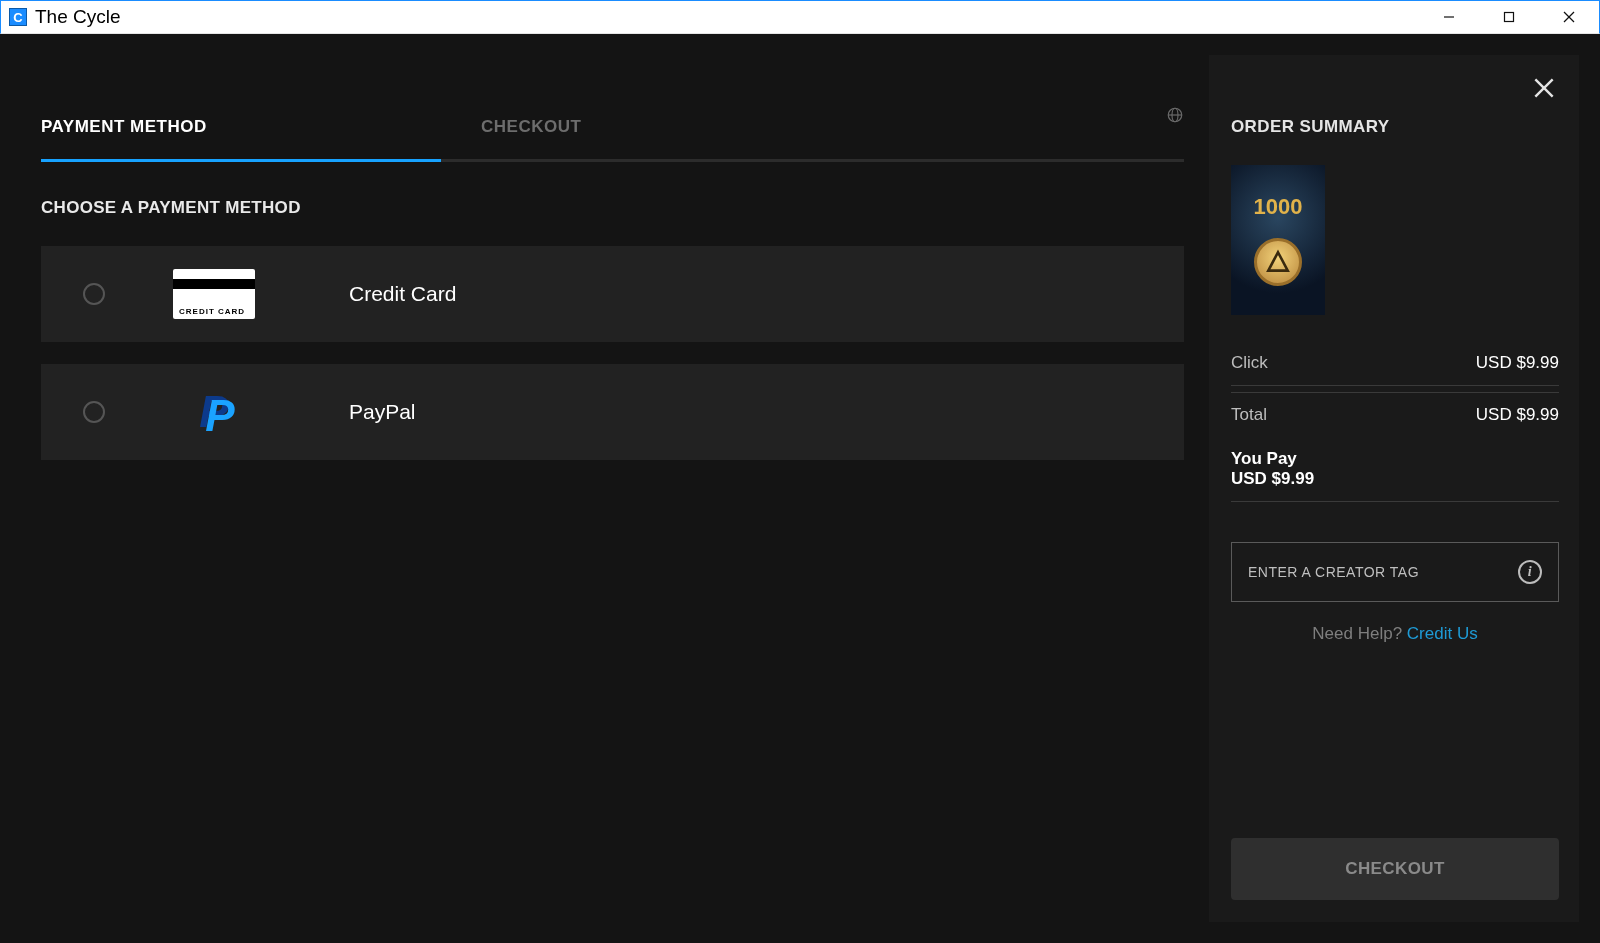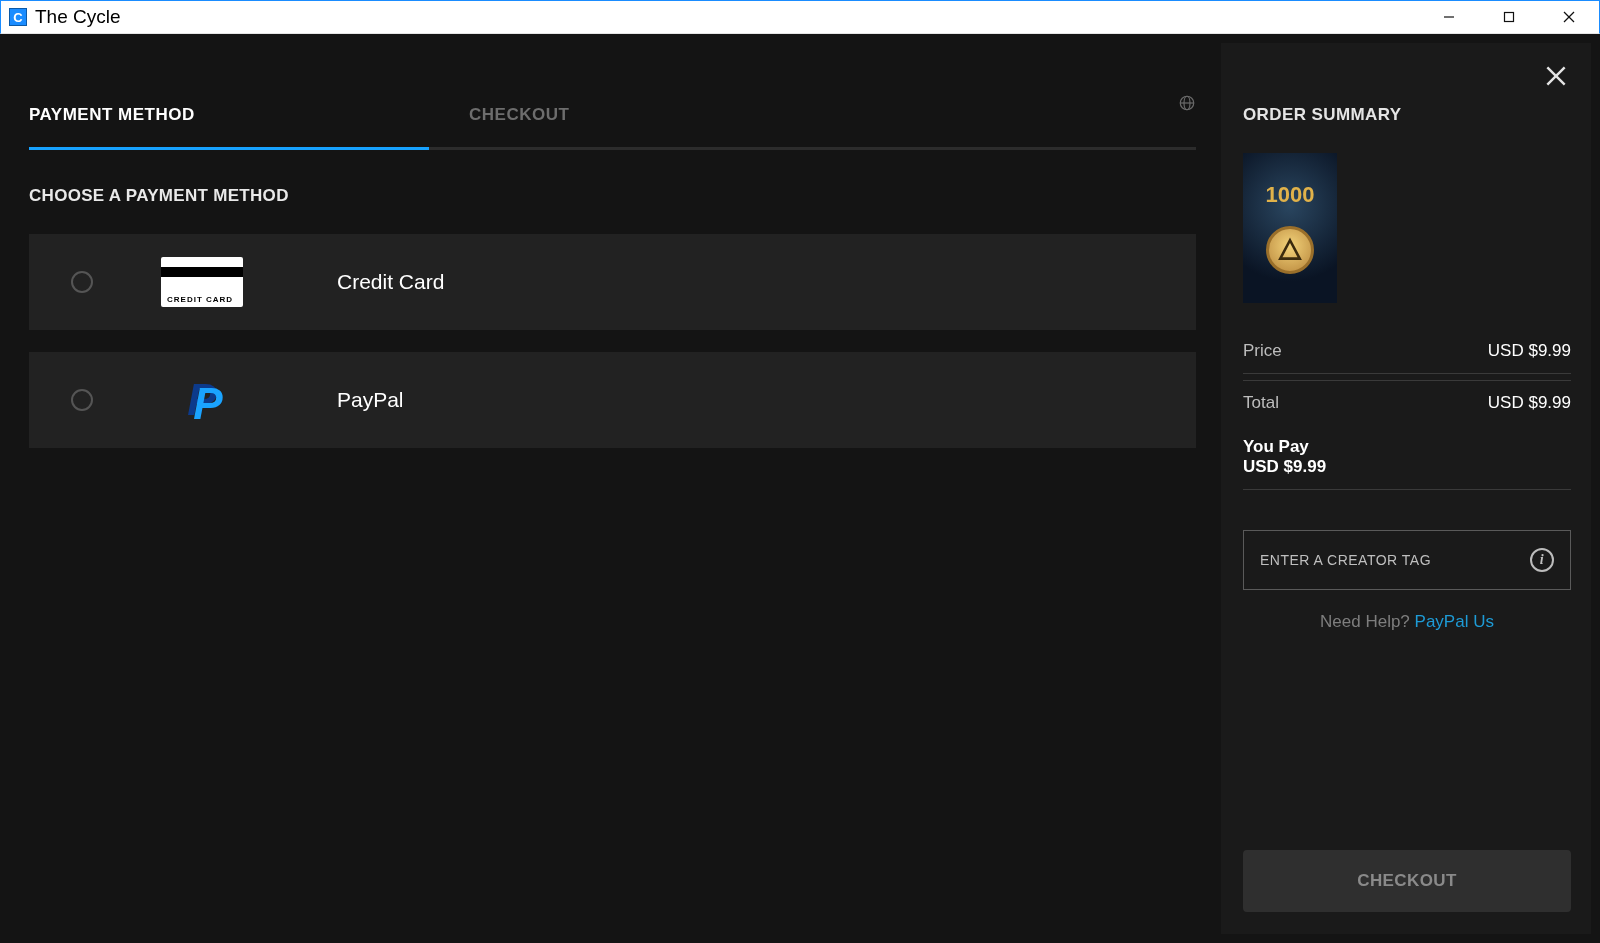--- a/index.html
+++ b/index.html
@@ -9,21 +9,21 @@
   
   .titlebar { height: 34px; background: #fff; display: flex; align-items: center; justify-content: space-between; border: 1px solid #1a8cff; border-bottom: 1px solid #e5e5e5; }
   .titlebar-left { display: flex; align-items: center; gap: 8px; padding-left: 8px; }
   .app-icon { width: 18px; height: 18px; background: #1a8cff; border: 1px solid #0b5aa8; display: flex; align-items: center; justify-content: center; color: #fff; font-weight: bold; font-size: 13px; }
   .titlebar-title { font-size: 19px; color: #000; }
   .win-controls { display: flex; }
   .win-btn { width: 60px; height: 32px; display: flex; align-items: center; justify-content: center; color: #111; }
   .win-btn svg { width: 12px; height: 12px; }
 
   
-  .app { flex: 1; background: #141414; color: #e5e5e5; display: flex; padding: 9px; gap: 5px; }
+  .app { flex: 1; background: #141414; color: #e5e5e5; display: flex; padding: 21px; gap: 5px; }
   .left { flex: 1; background: #141414; padding: 20px 0 20px 0; position: relative; }
   .right { width: 370px; background: #1a1a1a; padding: 20px 20px 22px 22px; display: flex; flex-direction: column; position: relative; }
 
   
   .tabs-row { display: flex; align-items: center; padding: 0 20px; }
   .tabs { display: flex; gap: 0; flex: 1; }
   .tab { width: 440px; padding: 42px 0 22px 0; font-size: 17px; letter-spacing: 0.5px; font-weight: 600; color: #6d6d6d; }
   .tab.active { color: #fff; }
   .globe { color: #6a6a6a; }
   .tab-underline { height: 3px; background: #2c2c2c; margin: 0 20px 0 0; margin-left: 20px; position: relative; }
@@ -167,42 +167,42 @@
         <div class="coin">
           <svg viewBox="0 0 24 24">
               <path d="M12 3 L21 20 H3 Z" fill="none" stroke="#3a2a0e" stroke-width="2.4"></path>
             </svg>
         </div>
       </div>
     </div>
 
     <div class="price-list">
       <div class="price-row border">
-        <span>Price</span>
+        <span>Click</span>
         <span class="val">USD $9.99</span>
       </div>
       <div class="divider-top"></div>
       <div class="price-row">
         <span>Total</span>
         <span class="val">USD $9.99</span>
       </div>
       <div class="price-row bold border">
         <span>You Pay</span>
         <span class="val">USD $9.99</span>
       </div>
     </div>
 
     <div class="creator-tag">
       <span>ENTER A CREATOR TAG</span>
       <div class="info-icon">i</div>
     </div>
 
 
     <div class="need-help">
-      <span>Need Help? </span><a href="#">PayPal Us</a>
+      <span>Need Help? </span><a href="#">Credit Us</a>
     </div>
 
     <div class="spacer"></div>
 
     <div class="checkout-btn">CHECKOUT</div>
   </div>
 
 </div>
 
 </body></html>

